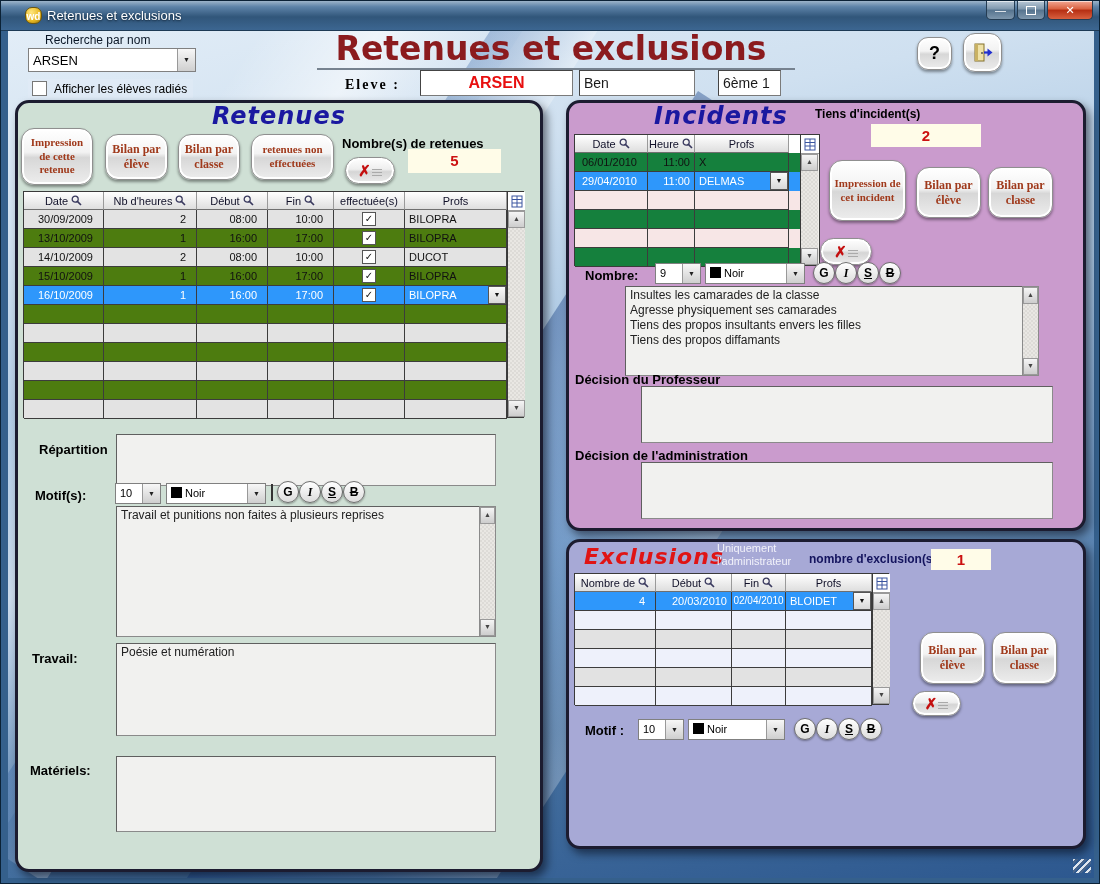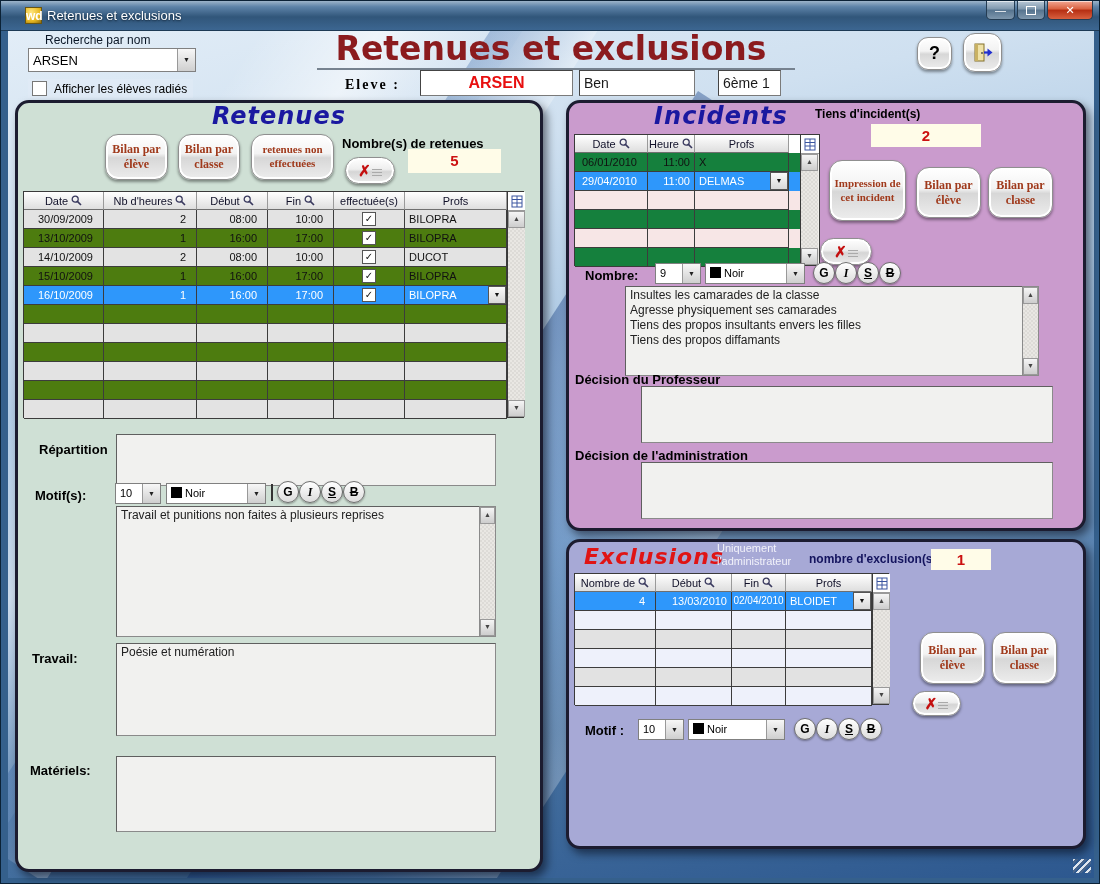--- a/index.html
+++ b/index.html
@@ -5,23 +5,23 @@
   html,body{margin:0;padding:0;background:#555;}
   #window{position:relative;width:1100px;height:884px;font-family:"Liberation Sans",sans-serif;
           background:#35608c;border:1px solid #0b2236;box-sizing:border-box;overflow:hidden;}
   .abs{position:absolute;box-sizing:border-box;}
 
   
   .titlebar{left:0;top:0;width:1100px;height:30px;
     background:linear-gradient(180deg,#9cb4ca 0%,#5d83a8 20%,#31567a 55%,#3c6691 100%);
     border-bottom:1px solid #1d3a55;}
   .title-text{left:46px;top:7px;color:#fff;font-size:13px;text-shadow:0 1px 2px #123;}
-  .wd-ico{left:24px;top:6px;width:17px;height:17px;border-radius:0;
+  .wd-ico{left:24px;top:6px;width:17px;height:17px;border-radius:7px;
     background:radial-gradient(circle at 35% 30%,#ffe680,#e8b820 60%,#8a6a10);
-    color:#fff;font-size:12px;font-weight:bold;text-align:center;line-height:17px;border:1px solid #6a5510;}
+    color:#fff;font-size:10px;font-weight:bold;text-align:center;line-height:17px;border:1px solid #6a5510;}
   .winbtn{top:0;height:19px;border:1px solid #243c52;border-top:none;border-radius:0 0 5px 5px;
     color:#fff;text-align:center;font-size:11px;line-height:18px;
     background:linear-gradient(180deg,#b9c8d6 0%,#7e97ad 45%,#55738e 50%,#7e97ad 100%);box-shadow:inset 0 1px 0 rgba(255,255,255,.6);}
   .winbtn.close{background:linear-gradient(180deg,#f2a793 0%,#d9603f 45%,#b52e12 50%,#d9603f 100%);}
   .maxglyph{display:inline-block;width:8px;height:7px;border:1px solid #fff;margin-top:5px;}
 
   
   .client{left:7px;top:30px;width:1086px;height:847px;overflow:hidden;
     background:linear-gradient(168deg,#e2edf7 0%,#cfe0f0 20%,#a9c6e2 42%,#7da3cc 58%,#45709f 76%,#2d588f 100%);}
   .streak{position:absolute;transform:rotate(33deg);transform-origin:top left;}
@@ -142,20 +142,21 @@
       <rect x="4" y="3" width="3" height="17" fill="#c9b162"></rect>
       <circle cx="11" cy="12" r="1" fill="#555"></circle>
       <path d="M13 11.5 h5" stroke="#2230cf" stroke-width="2.2" fill="none"></path>
       <path d="M16.5 7.5 l5 4 -5 4 z" fill="#2230cf"></path>
     </svg>
   </div>
 
   <div class="abs panel" style="left:14px;top:99px;width:528px;height:772px;background:#cfe0d5;"></div>
   <div class="abs panel-title" style="left:14px;top:101px;width:528px;">Retenues</div>
 
+  <div class="abs btn3d" style="left:20px;top:127px;width:72px;height:57px;font-size:11px;">Impression de cette retenue</div>
   <div class="abs btn3d" style="left:104px;top:133px;width:63px;height:46px;">Bilan par élève</div>
   <div class="abs btn3d" style="left:177px;top:133px;width:62px;height:46px;">Bilan par classe</div>
   <div class="abs btn3d" style="left:250px;top:133px;width:83px;height:46px;font-size:11px;">retenues non effectuées</div>
 
   <div class="abs lbl" style="left:341px;top:135px;">Nombre(s) de retenues</div>
   <div class="abs xbtn" style="left:344px;top:156px;width:50px;height:27px;">
       <span class="xmark">✗</span>
       <span class="xlines"></span>
     </div>
   <div class="abs cream" style="left:407px;top:148px;width:93px;height:24px;">5</div>
@@ -495,21 +496,21 @@
               <circle cx="4.2" cy="4.2" r="3" fill="none" stroke="#39395e" stroke-width="1.3"></circle>
               <line x1="6.6" y1="6.6" x2="10" y2="10" stroke="#39395e" stroke-width="1.6"></line>
             </svg>
           </div>
         <div class="th cD">
             <span>Profs</span>
           </div>
       </div>
       <div class="trow sel">
         <div class="td cA r-right">4</div>
-          <div class="td cB r-right" style="padding-right:4px;">13/03/2010</div>
+          <div class="td cB r-right" style="padding-right:4px;">20/03/2010</div>
           <div class="td cC r-center" style="font-size:10px;">02/04/2010</div>
           <div class="td cD r-left">
             <span>BLOIDET</span>
             <span class="rowdd">▼</span>
           </div>
       </div>
       <div class="trow alt1">
           <div class="td cA"></div>
           <div class="td cB"></div>
           <div class="td cC"></div>

